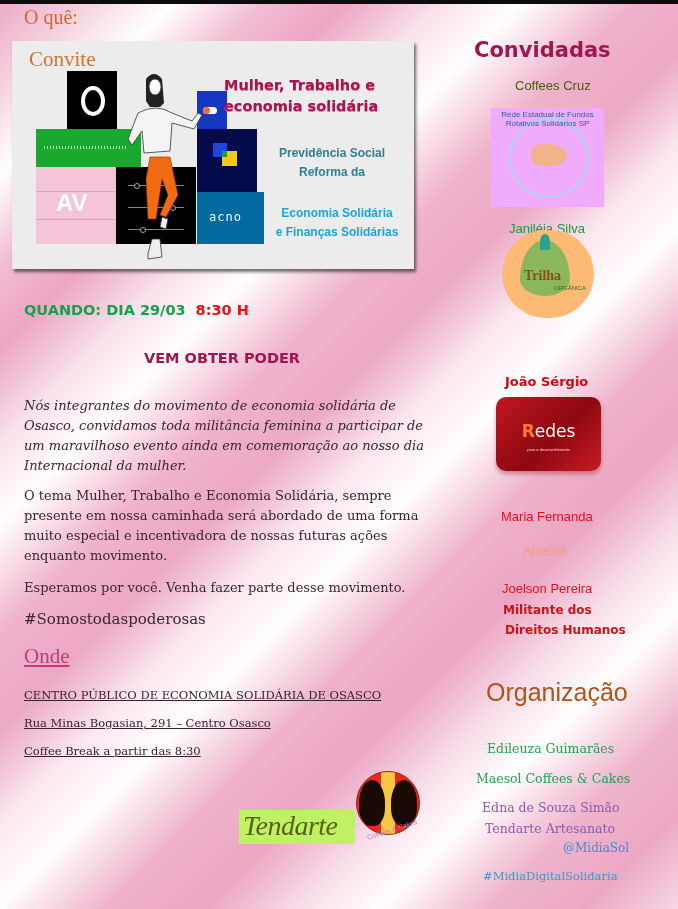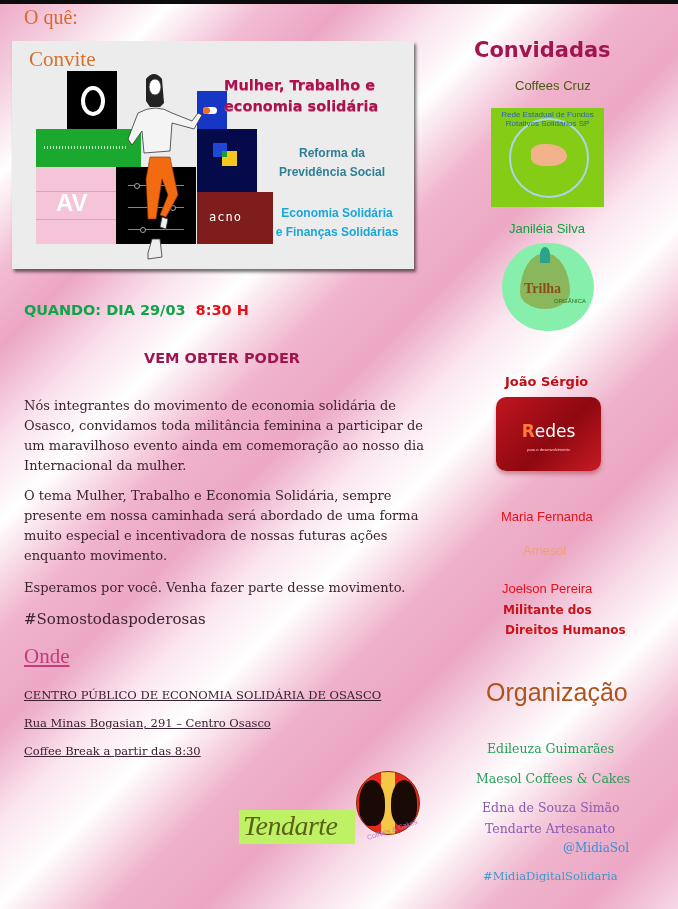--- a/index.html
+++ b/index.html
@@ -36,58 +36,58 @@
   .b-black { left:104px; top:126px; width:80px; height:77px; background:#000; }
   .b-black .line { position:absolute; left:12px; width:56px; height:1px; background:#888; }
   .b-black .knob { position:absolute; width:4px; height:4px; border:1px solid #aaa; border-radius:50%; background:#000; }
   .b-blue { left:185px; top:50px; width:30px; height:38px; background:#1637c4; }
   .b-blue .toggle { position:absolute; left:6px; top:16px; width:14px; height:7px; background:#fff; border-radius:4px; }
   .b-blue .toggle::before { content:""; position:absolute; left:0; top:0; width:7px; height:7px; border-radius:50%; background:#f26d1e; }
   .b-navy { left:185px; top:88px; width:60px; height:63px; background:#050b4a; }
   .b-navy .sq1 { position:absolute; left:16px; top:14px; width:14px; height:14px; background:#1f46d6; }
   .b-navy .sq2 { position:absolute; left:25px; top:22px; width:15px; height:15px; background:#f4c71a; }
   .b-navy .sq3 { position:absolute; left:25px; top:22px; width:5px; height:6px; background:#17a13a; }
-  .b-orange { left:185px; top:151px; width:76px; height:52px; background:#7f1d1d; }
+  .b-orange { left:185px; top:151px; width:67px; height:52px; background:#0369a1; }
   .b-orange span { position:absolute; left:12px; top:18px; color:#fff; font-family:"DejaVu Sans Mono", monospace; font-size:12px; letter-spacing:1px; }
   .woman { left:112px; top:28px; width:80px; height:192px; }
 
   .mt { right:10px; top:34px; text-align:left; font-family:"DejaVu Sans", sans-serif; font-weight:bold; font-size:14.5px; line-height:21px; color:#a8134e; width:180px; text-shadow:0 1px 0 #e07aa0; }
   .ref { left:250px; top:103px; width:140px; text-align:center; font-family:"Liberation Sans", sans-serif; font-weight:bold; font-size:12px; line-height:19px; color:#2e7f96; }
   .eco { left:248px; top:163px; width:154px; text-align:center; font-family:"Liberation Sans", sans-serif; font-weight:bold; font-size:12px; line-height:19px; color:#1aa6d8; }
 
   .quando { left:24px; top:302px; font-family:"DejaVu Sans", sans-serif; font-weight:bold; font-size:14.5px; color:#12a34a; }
   .quando .time { color:#ea0f14; margin-left:10px; }
   .vem { left:0; width:444px; top:350px; text-align:center; font-family:"DejaVu Sans", sans-serif; font-weight:bold; font-size:14.5px; color:#9e1550; }
 
   .body { left:24px; width:410px; font-size:13px; line-height:20px; color:#3c2430; font-family:"DejaVu Serif", serif; }
-  .p1 { top:396px; }
+  .p1 { top:396px;font-style:italic; }
   .p2 { top:486px; }
   .p3 { top:578px; }
   .hash { left:24px; top:610px; font-size:15px; color:#3c2430; font-family:"DejaVu Serif", serif; }
 
   .onde { left:24px; top:644px; font-size:21px; color:#c33b78; text-decoration:underline; font-family:"Liberation Serif", serif; }
   .addr { left:24px; font-size:11.5px; color:#3a2030; text-decoration:underline; font-family:"DejaVu Serif", serif; }
   .a1 { top:688px; } .a2 { top:716px; } .a3 { top:744px; }
 
   .tendarte { left:239px; top:810px; width:116px; height:34px; background:#bef264; }
   .tendarte span { position:absolute; left:4px; top:0px; font-family:"Liberation Serif", serif; font-style:italic; font-size:28px; color:#5a6118; letter-spacing:-0.5px; }
   .coffee { left:356px; top:771px; width:62px; height:62px; border-radius:50%; background:#e8281c; border:1px solid #8b2b00; overflow:hidden; }
   .coffee .face { position:absolute; top:8px; width:26px; height:46px; background:#1a0a06; border-radius:50% 50% 40% 40%; }
   .coffee .mid { position:absolute; left:24px; top:0; width:14px; height:62px; background:#f6c646; }
   .coffee-label { left:366px; top:826px; font-family:"Liberation Sans", sans-serif; font-size:7px; color:#b57acd; transform:rotate(-18deg); }
 
   
   .conv { left:474px; top:38px; font-family:"DejaVu Sans", sans-serif; font-weight:bold; font-size:21px; color:#a3154e; }
   .g1 { left:515px; top:78px; font-family:"Liberation Sans", sans-serif; font-size:13px; color:#4a5a10; }
-  .logo1 { left:491px; top:108px; width:113px; height:99px; background:#84cc16; }
+  .logo1 { left:491px; top:108px; width:113px; height:99px; background:#f0abfc; }
   .logo1 .circ { position:absolute; left:18px; top:10px; width:76px; height:76px; border-radius:50%; border:2px solid #a9d6ea; }
   .logo1 .map { position:absolute; left:40px; top:36px; width:36px; height:22px; background:#f2b38b; border-radius:40% 60% 50% 40%; }
   .logo1 .txt { position:absolute; left:0; top:2px; width:113px; text-align:center; font-family:"Liberation Sans", sans-serif; font-size:8px; color:#2a62b5; }
   .g2 { left:509px; top:221px; font-family:"Liberation Sans", sans-serif; font-size:13px; color:#10a13e; }
-  .logo2 { left:502px; top:243px; width:92px; height:88px; background:#86efac; border-radius:44px; }
+  .logo2 { left:502px; top:230px; width:92px; height:88px; background:#fdba74; border-radius:44px; }
   .logo2 .leaf { position:absolute; left:18px; top:10px; width:50px; height:56px; background:#8bb75c; border-radius:50% 50% 50% 50% / 70% 70% 30% 30%; }
   .logo2 .leaf::before { content:""; position:absolute; left:20px; top:-6px; width:10px; height:16px; background:#2aa38c; border-radius:50% 50% 10% 10%; }
   .logo2 .tt { position:absolute; left:22px; top:38px; font-family:"Liberation Serif", serif; font-weight:bold; font-size:14px; color:#8b4d13; }
   .logo2 .org { position:absolute; left:52px; top:55px; font-family:"Liberation Sans", sans-serif; font-size:6px; color:#2b6a1a; }
   .g3 { left:505px; top:374px; font-family:"DejaVu Sans", sans-serif; font-weight:bold; font-size:13px; color:#c20b12; }
   .logo3 { left:496px; top:397px; width:105px; height:74px; border-radius:10px;
     background:linear-gradient(135deg,#c11620 0%, #8e0810 55%, #c71b23 100%); box-shadow:0 3px 4px rgba(120,0,0,0.35); }
   .logo3 .red { position:absolute; left:0; top:24px; width:105px; text-align:center; font-family:"DejaVu Sans", sans-serif; font-size:17px; color:#fff; }
   .logo3 .red b { color:#ff7a3a; }
   .logo3 .sub { position:absolute; left:0; top:50px; width:105px; text-align:center; font-size:4px; color:#ffcfcf; font-family:"Liberation Sans", sans-serif; }
@@ -148,22 +148,22 @@
     <path d="M14 44 q18 -10 34 0 l20 8 6 -8 4 2 -8 14 -22 -6 -2 28 -26 2 -2 -22 -10 14 -4 -6z" fill="#f4f4f4" stroke="#333" stroke-width="0.8"></path>
     <path d="M26 88 l20 0 8 38 -12 22 -6 -2 8 -20 -6 -16 -6 40 -8 0 -2 -40z" fill="#f26a12" stroke="#8a3300" stroke-width="0.6"></path>
     <path d="M28 170 l8 0 2 18 -14 2 0 -6z" fill="#eee" stroke="#333" stroke-width="0.8"></path>
     <path d="M38 148 l6 2 -2 10 -6 -2z" fill="#eee" stroke="#333" stroke-width="0.8"></path>
   </svg>
   <div class="abs mt">
     <div>Mulher, Trabalho e</div>
     <div>economia solidária</div>
   </div>
   <div class="abs ref">
+    <div>Previdência Social</div>
     <div>Reforma da</div>
-    <div>Previdência Social</div>
   </div>
   <div class="abs eco">
     <div>Economia Solidária</div>
     <div>e Finanças Solidárias</div>
   </div>
 </div>
 
 <div class="abs quando">
   <span>QUANDO: DIA 29/03</span><span class="time">8:30 H</span>
 </div>

